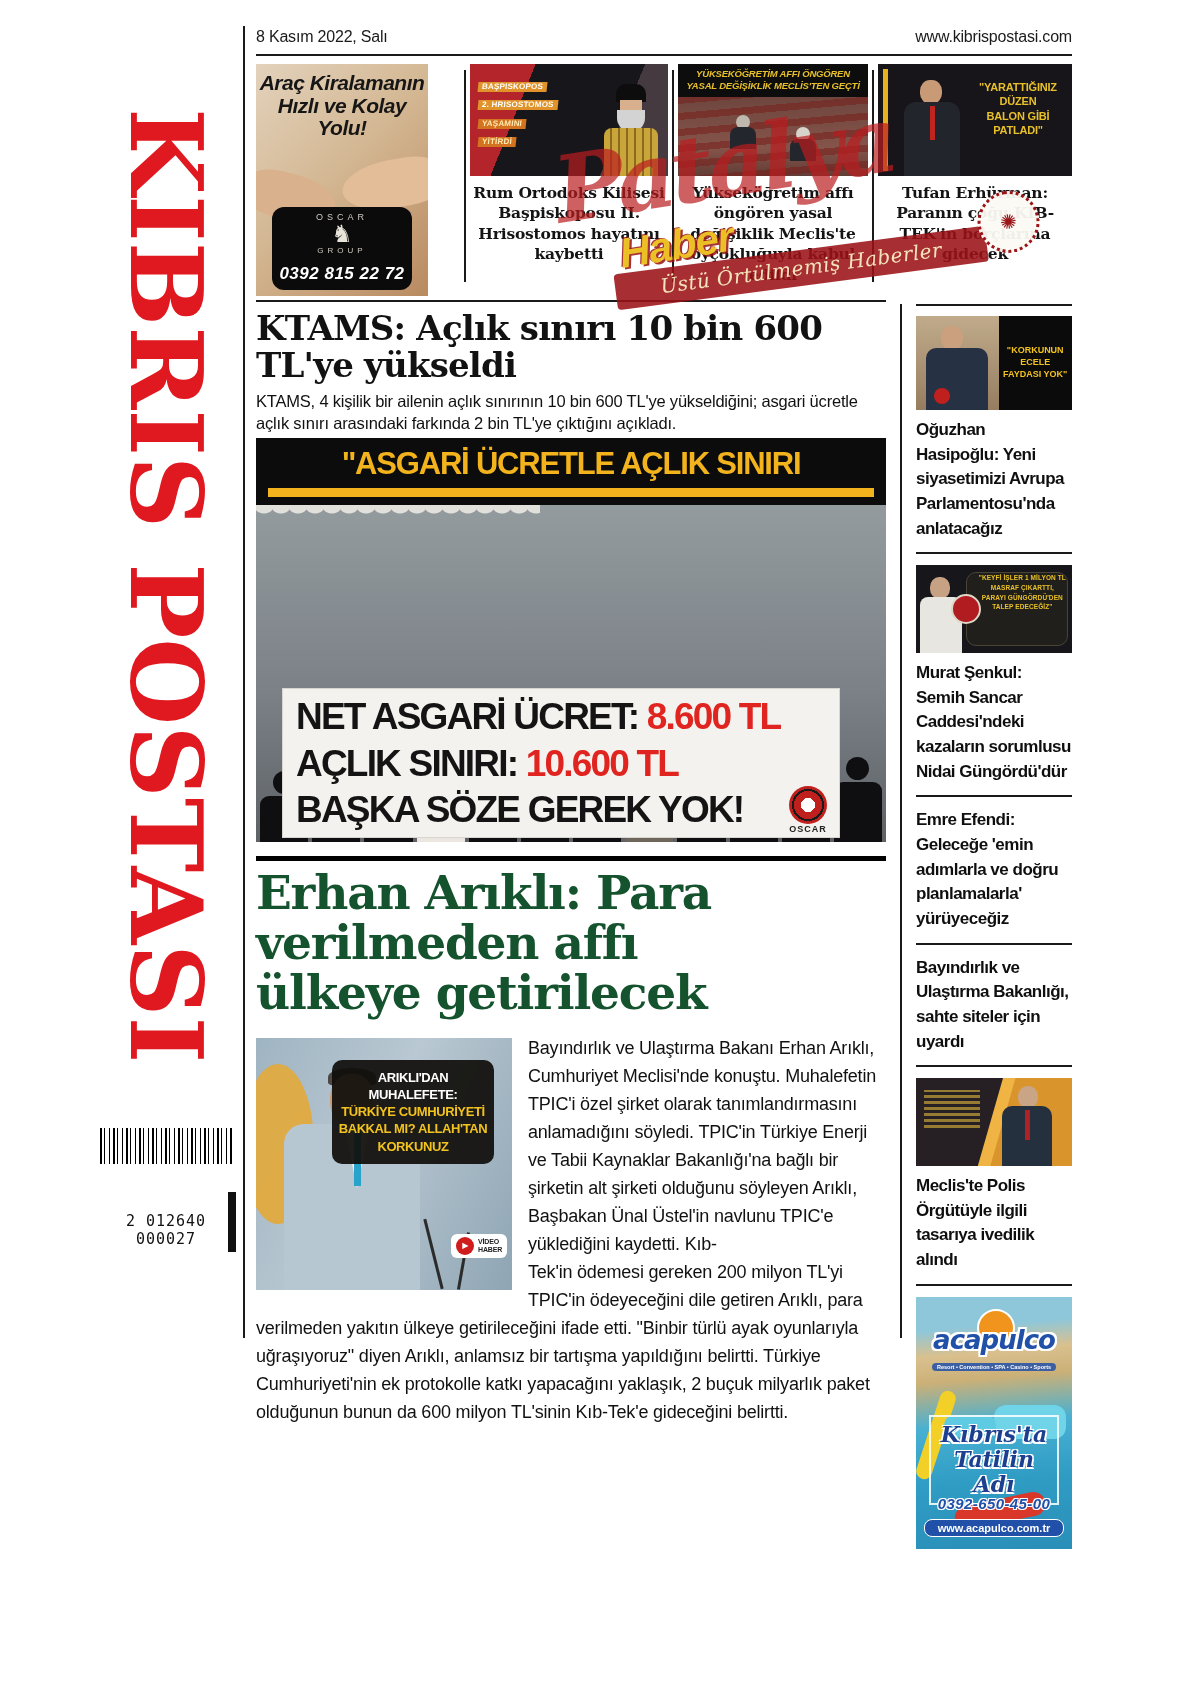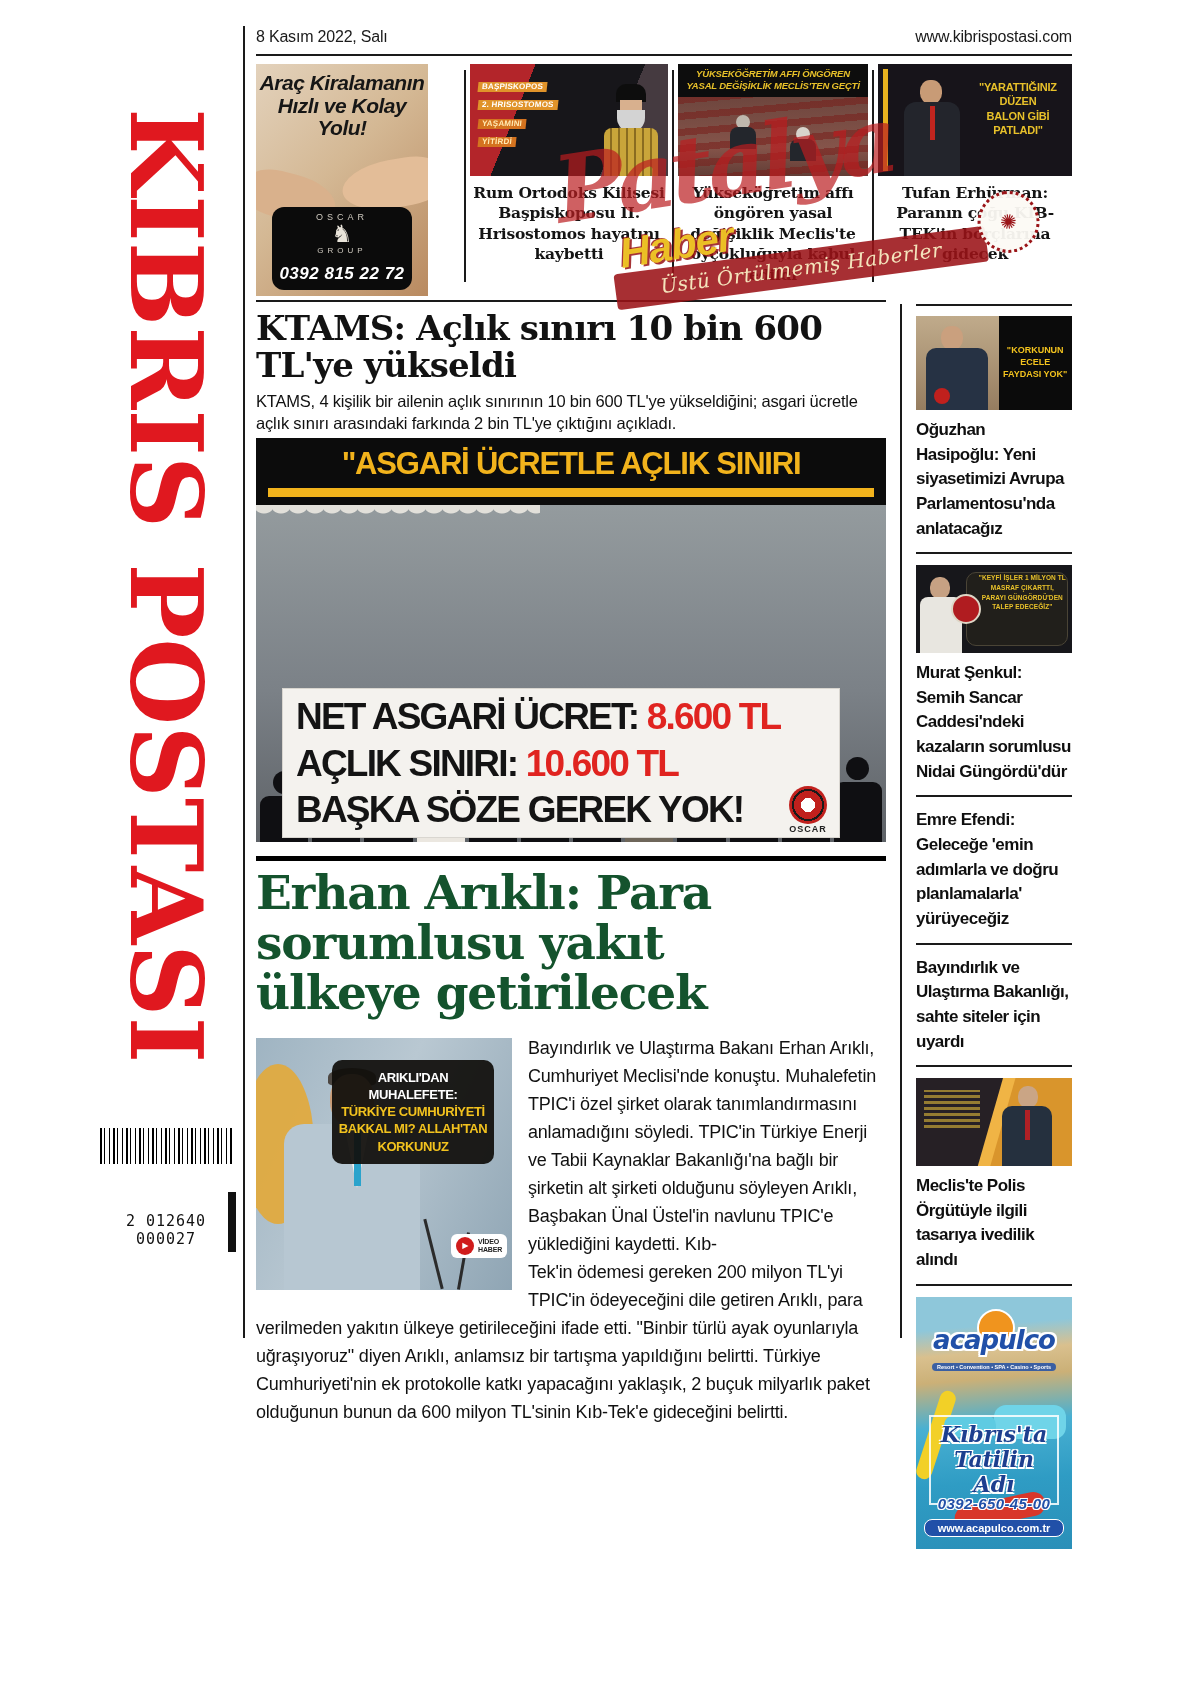--- a/index.html
+++ b/index.html
@@ -319,21 +319,21 @@
           <div class="ktams-emblem"></div>
           <div class="ktams-label">OSCAR</div>
         </div>
       </div>
     </div>
   </div>
 
   <div class="black-rule"></div>
   <h2 class="second-headline" style="margin:0;">
     <span>Erhan Arıklı: Para</span>
-    <span>sorumlusu yakıt</span>
+    <span>verilmeden affı</span>
     <span>ülkeye getirilecek</span>
   </h2>
 
   <div class="story">
     <div class="story-photo">
       <div class="ak-blob"></div>
       <div class="ak-hair"></div>
       <div class="ak-head"></div>
       <div class="ak-suit">
         <div class="ak-shirt"></div>

